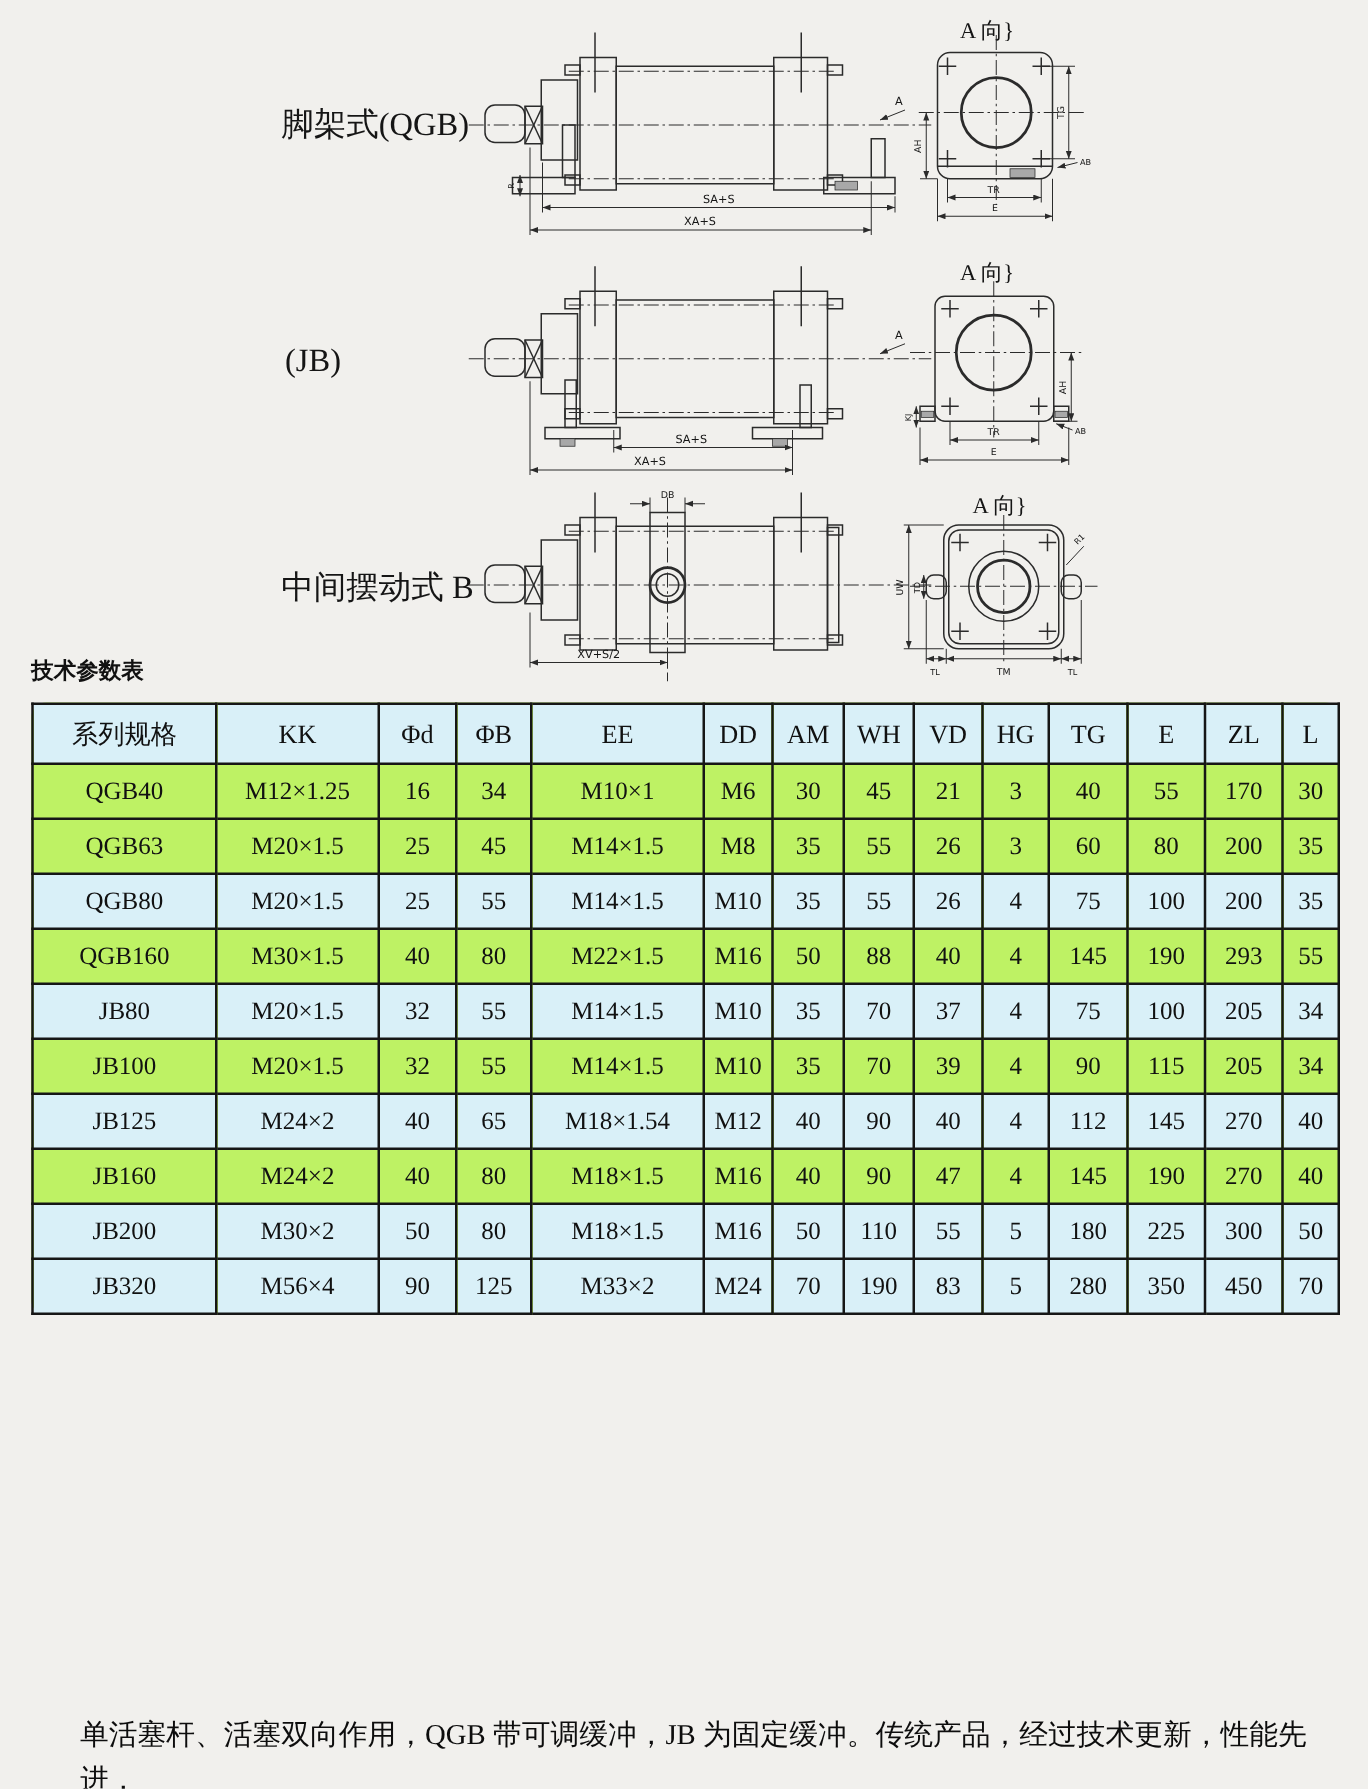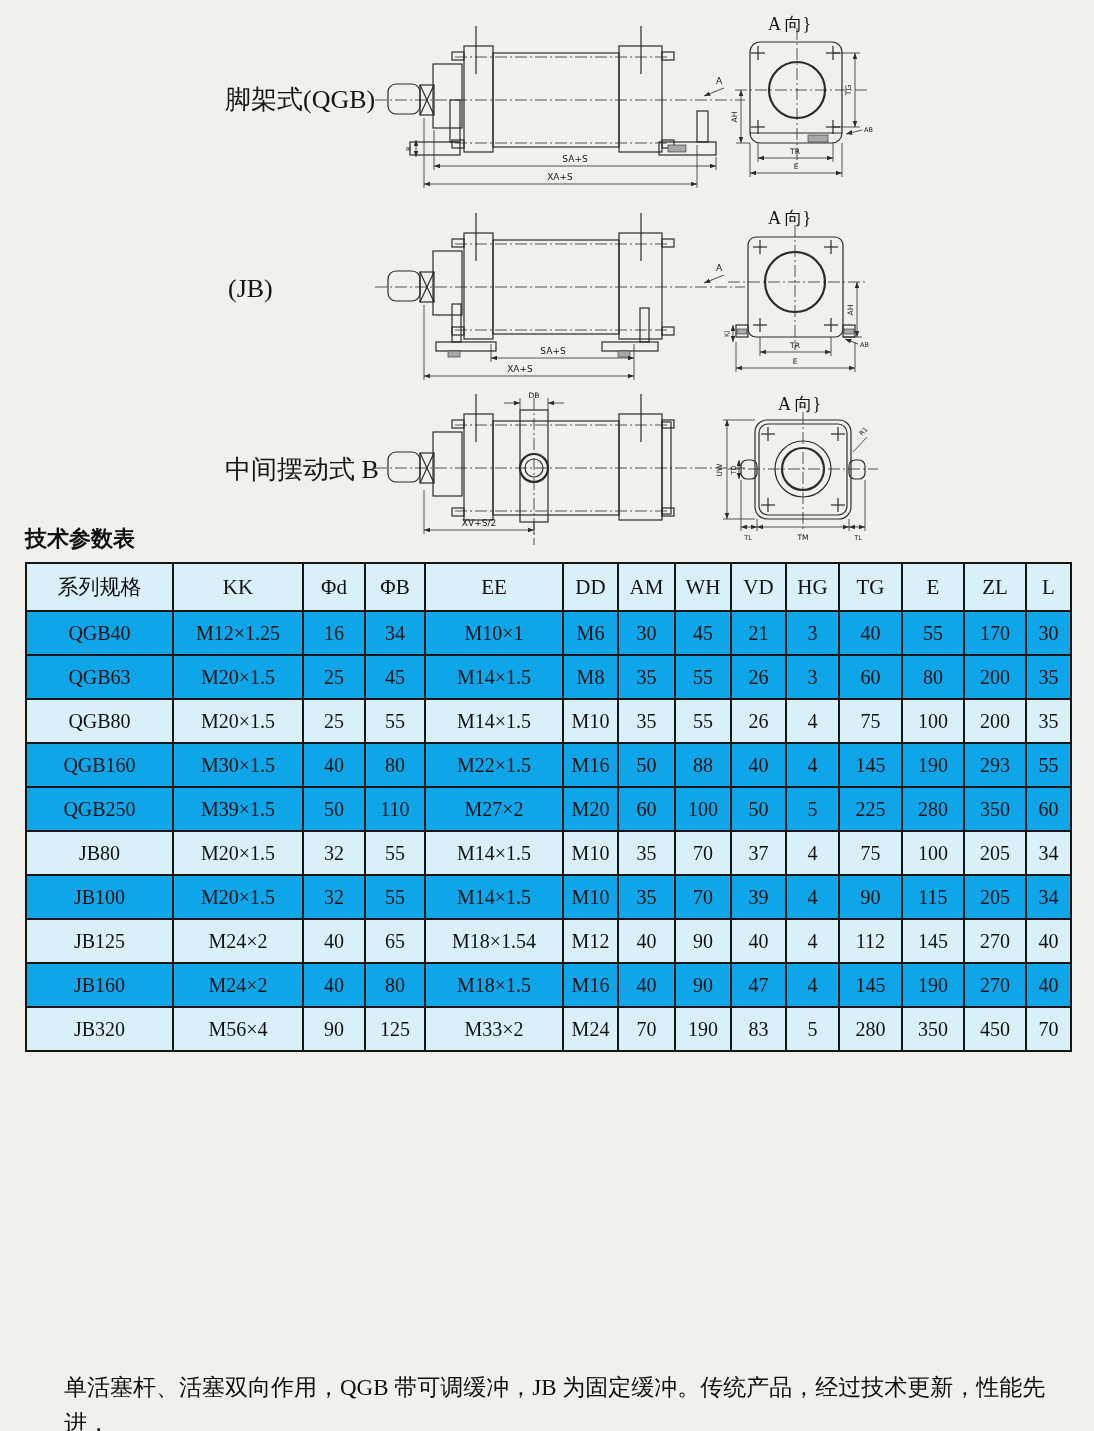--- a/index.html
+++ b/index.html
@@ -17,27 +17,27 @@
   svg .dm{stroke:#2b2b2b;stroke-width:0.8;fill:none}
   svg .ht{fill:#a8a8a8;stroke:#2b2b2b;stroke-width:0.6}
   svg text{fill:#151515;font-family:"Liberation Serif","DejaVu Serif",serif}
   svg .dt{font-size:9px;font-family:"DejaVu Sans","Liberation Sans",sans-serif}
   svg .dt6{font-size:6.5px;font-family:"DejaVu Sans","Liberation Sans",sans-serif}
   svg .dt7{font-size:7.5px;font-family:"DejaVu Sans","Liberation Sans",sans-serif}
   svg .lbl{font-size:26px}
   svg .vw{font-size:18px}
   .tbl-title{
     position:absolute;left:25px;top:524px;
-    font-size:22px;font-weight:bold;
+    font-size:18px;font-weight:bold;
     font-family:"DejaVu Sans","Liberation Sans",sans-serif;
   }
   table.spec{
     position:absolute;left:25px;top:562px;width:1045px;
     border-collapse:collapse;table-layout:fixed;
-    background:#0ea5e9;
+    background:#bef264;
     border-radius:12px;
   }
   table.spec td{
     border:2px solid var(--bd);
     text-align:center;vertical-align:middle;
     font-size:20px;height:42px;padding:0 2px;
     overflow:hidden;white-space:nowrap;
   }
   table.spec thead td{height:46px;background:var(--alt);font-size:21px;}
   table.spec tr.alt td{background:var(--alt);}
@@ -349,36 +349,20 @@
           <td>M16</td>
           <td>50</td>
           <td>88</td>
           <td>40</td>
           <td>4</td>
           <td>145</td>
           <td>190</td>
           <td>293</td>
           <td>55</td>
         </tr>
-        <tr>
-          <td>QGB250</td>
-          <td>M39×1.5</td>
-          <td>50</td>
-          <td>110</td>
-          <td>M27×2</td>
-          <td>M20</td>
-          <td>60</td>
-          <td>100</td>
-          <td>50</td>
-          <td>5</td>
-          <td>225</td>
-          <td>280</td>
-          <td>350</td>
-          <td>60</td>
-        </tr>
         <tr class="alt">
           <td>JB80</td>
           <td>M20×1.5</td>
           <td>32</td>
           <td>55</td>
           <td>M14×1.5</td>
           <td>M10</td>
           <td>35</td>
           <td>70</td>
           <td>37</td>
@@ -428,20 +412,36 @@
           <td>M18×1.5</td>
           <td>M16</td>
           <td>40</td>
           <td>90</td>
           <td>47</td>
           <td>4</td>
           <td>145</td>
           <td>190</td>
           <td>270</td>
           <td>40</td>
+        </tr>
+        <tr class="alt">
+          <td>JB200</td>
+          <td>M30×2</td>
+          <td>50</td>
+          <td>80</td>
+          <td>M18×1.5</td>
+          <td>M16</td>
+          <td>50</td>
+          <td>110</td>
+          <td>55</td>
+          <td>5</td>
+          <td>180</td>
+          <td>225</td>
+          <td>300</td>
+          <td>50</td>
         </tr>
         <tr class="alt">
           <td>JB320</td>
           <td>M56×4</td>
           <td>90</td>
           <td>125</td>
           <td>M33×2</td>
           <td>M24</td>
           <td>70</td>
           <td>190</td>

